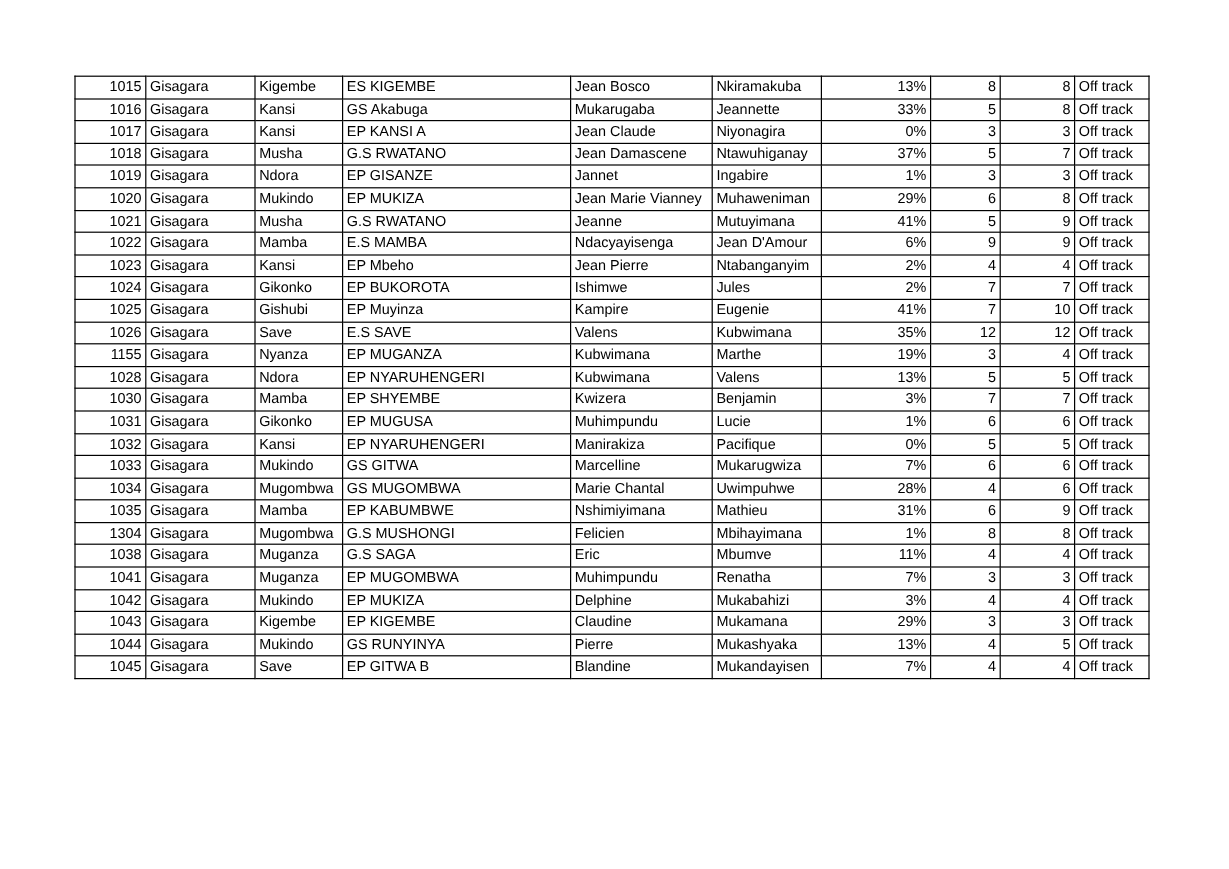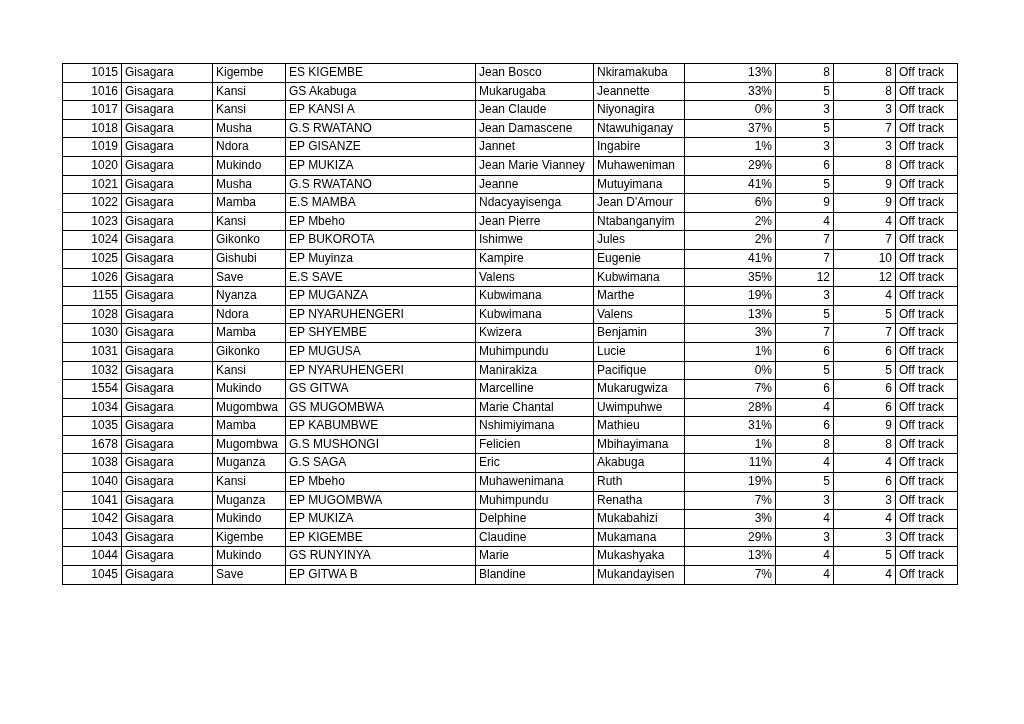--- a/index.html
+++ b/index.html
@@ -257,21 +257,21 @@
           <td class="align-left">Kansi</td>
           <td class="align-left">EP NYARUHENGERI</td>
           <td class="align-left">Manirakiza</td>
           <td class="align-left">Pacifique</td>
           <td class="align-right">0%</td>
           <td class="align-right">5</td>
           <td class="align-right">5</td>
           <td class="align-left">Off track</td>
         </tr>
         <tr>
-          <td class="align-right">1554</td>
+          <td class="align-right">1033</td>
           <td class="align-left">Gisagara</td>
           <td class="align-left">Mukindo</td>
           <td class="align-left">GS GITWA</td>
           <td class="align-left">Marcelline</td>
           <td class="align-left">Mukarugwiza</td>
           <td class="align-right">7%</td>
           <td class="align-right">6</td>
           <td class="align-right">6</td>
           <td class="align-left">Off track</td>
         </tr>
@@ -293,53 +293,41 @@
           <td class="align-left">Mamba</td>
           <td class="align-left">EP KABUMBWE</td>
           <td class="align-left">Nshimiyimana</td>
           <td class="align-left">Mathieu</td>
           <td class="align-right">31%</td>
           <td class="align-right">6</td>
           <td class="align-right">9</td>
           <td class="align-left">Off track</td>
         </tr>
         <tr>
-          <td class="align-right">1678</td>
+          <td class="align-right">1304</td>
           <td class="align-left">Gisagara</td>
           <td class="align-left">Mugombwa</td>
           <td class="align-left">G.S MUSHONGI</td>
           <td class="align-left">Felicien</td>
           <td class="align-left">Mbihayimana</td>
           <td class="align-right">1%</td>
           <td class="align-right">8</td>
           <td class="align-right">8</td>
           <td class="align-left">Off track</td>
         </tr>
         <tr>
           <td class="align-right">1038</td>
           <td class="align-left">Gisagara</td>
           <td class="align-left">Muganza</td>
           <td class="align-left">G.S SAGA</td>
           <td class="align-left">Eric</td>
-          <td class="align-left">Akabuga</td>
+          <td class="align-left">Mbumve</td>
           <td class="align-right">11%</td>
           <td class="align-right">4</td>
           <td class="align-right">4</td>
-          <td class="align-left">Off track</td>
-        </tr>
-        <tr>
-          <td class="align-right">1040</td>
-          <td class="align-left">Gisagara</td>
-          <td class="align-left">Kansi</td>
-          <td class="align-left">EP Mbeho</td>
-          <td class="align-left">Muhawenimana</td>
-          <td class="align-left">Ruth</td>
-          <td class="align-right">19%</td>
-          <td class="align-right">5</td>
-          <td class="align-right">6</td>
           <td class="align-left">Off track</td>
         </tr>
         <tr>
           <td class="align-right">1041</td>
           <td class="align-left">Gisagara</td>
           <td class="align-left">Muganza</td>
           <td class="align-left">EP MUGOMBWA</td>
           <td class="align-left">Muhimpundu</td>
           <td class="align-left">Renatha</td>
           <td class="align-right">7%</td>
@@ -369,21 +357,21 @@
           <td class="align-right">29%</td>
           <td class="align-right">3</td>
           <td class="align-right">3</td>
           <td class="align-left">Off track</td>
         </tr>
         <tr>
           <td class="align-right">1044</td>
           <td class="align-left">Gisagara</td>
           <td class="align-left">Mukindo</td>
           <td class="align-left">GS RUNYINYA</td>
-          <td class="align-left">Marie</td>
+          <td class="align-left">Pierre</td>
           <td class="align-left">Mukashyaka</td>
           <td class="align-right">13%</td>
           <td class="align-right">4</td>
           <td class="align-right">5</td>
           <td class="align-left">Off track</td>
         </tr>
         <tr>
           <td class="align-right">1045</td>
           <td class="align-left">Gisagara</td>
           <td class="align-left">Save</td>

